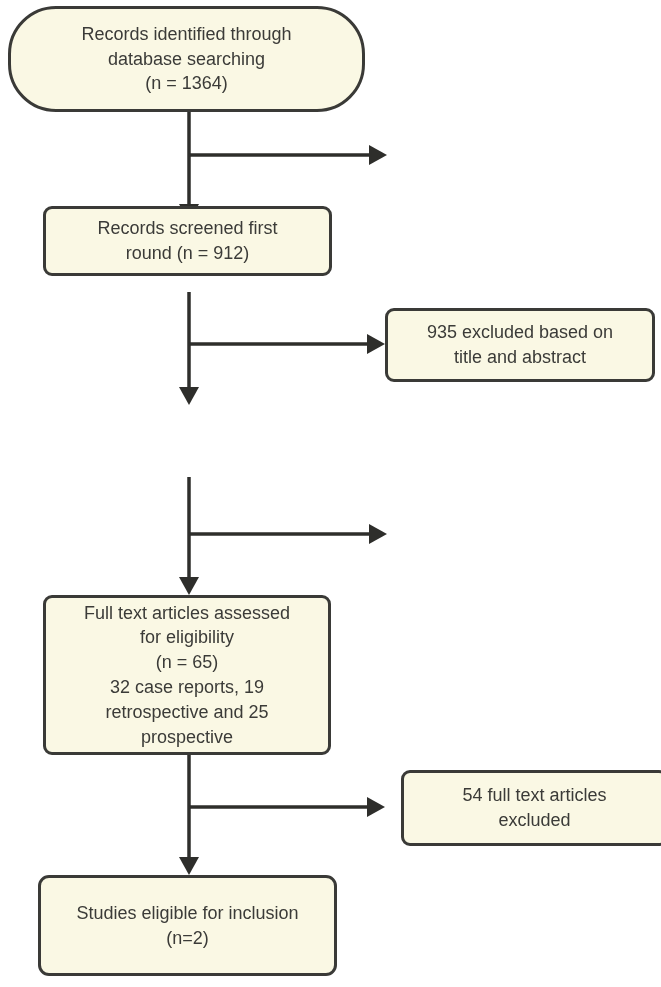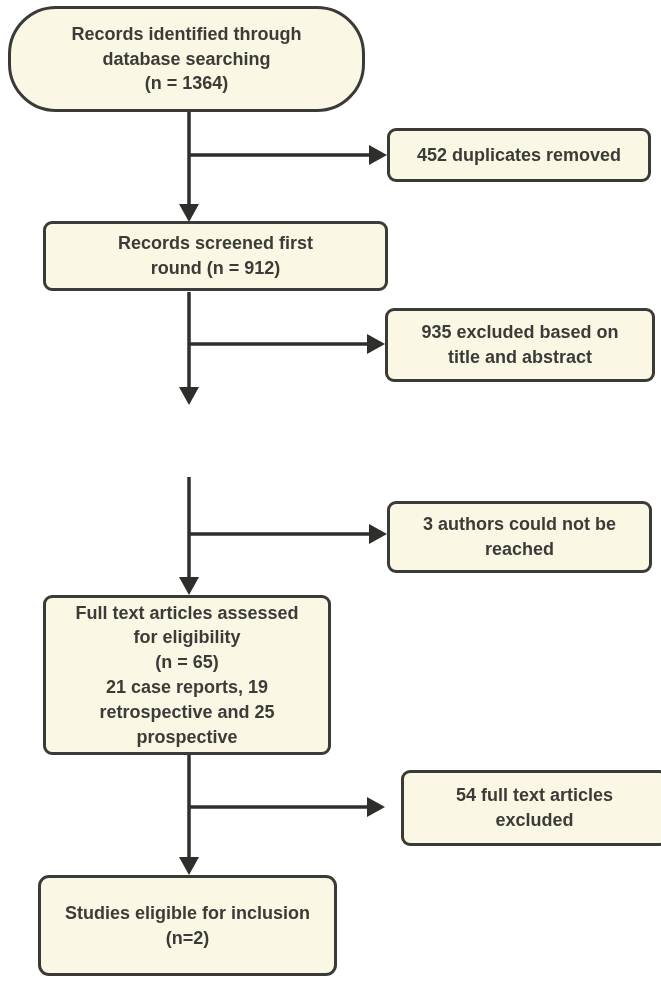--- a/index.html
+++ b/index.html
@@ -32,36 +32,36 @@
     stroke: none;
   }
   .node {
     position: absolute;
     box-sizing: border-box;
     background: var(--box-fill, #faf8e4);
     border: 3px solid var(--box-border, #3a3a37);
     border-radius: 9px;
     color: var(--text, #3b3b38);
     font-size: 18px;
-    font-weight: bold;
+    font-weight: normal;
     line-height: 1.38;
     text-align: center;
     white-space: pre-line;
     display: flex;
     align-items: center;
     justify-content: center;
     padding: 0 10px;
   }
   .node.pill {
     border-radius: 48px;
     border-width: 3.5px;
   }
   
   .n-identified     { left: 8px;   top: 6px;   width: 357px; height: 106px; }
-  .n-screened-first { left: 43px;  top: 221px; width: 345px; height: 70px;  }
+  .n-screened-first { left: 43px;  top: 206px; width: 289px; height: 70px;  }
   .n-screened-second{ left: 44px;  top: 405px; width: 287px; height: 72px;  }
   .n-fulltext       { left: 43px;  top: 595px; width: 288px; height: 160px; }
   .n-eligible       { left: 38px;  top: 875px; width: 299px; height: 101px; border-radius: 11px; }
   
   .n-duplicates     { left: 387px; top: 128px; width: 264px; height: 54px;  }
   .n-excluded-title { left: 385px; top: 308px; width: 270px; height: 74px;  }
   .n-authors        { left: 387px; top: 501px; width: 265px; height: 72px;  }
   .n-ft-excluded    { left: 385px; top: 770px; width: 267px; height: 76px; margin-left: 16px;  }
 </style>
 </head>
@@ -93,36 +93,33 @@
     <polygon points="369,524 369,544 387,534"></polygon>
 
     <line x1="189" y1="807" x2="369" y2="807"></line>
     <polygon points="367,797 367,817 385,807"></polygon>
   </svg>
 
   <div class="node pill n-identified">Records identified through
 database searching
 (n = 1364)</div>
 
-  <div class="node n-duplicates">452 duplicates removed</div>
 
   <div class="node n-screened-first">Records screened first
 round (n = 912)</div>
 
   <div class="node n-excluded-title">935 excluded based on
 title and abstract</div>
 
 
-  <div class="node n-authors">3 authors could not be
-reached</div>
 
   <div class="node n-fulltext">Full text articles assessed
 for eligibility
 (n = 65)
-21 case reports, 19
+32 case reports, 19
 retrospective and 25
 prospective</div>
 
   <div class="node n-ft-excluded">54 full text articles
 excluded</div>
 
   <div class="node n-eligible">Studies eligible for inclusion
 (n=2)</div>
 
 </div>

